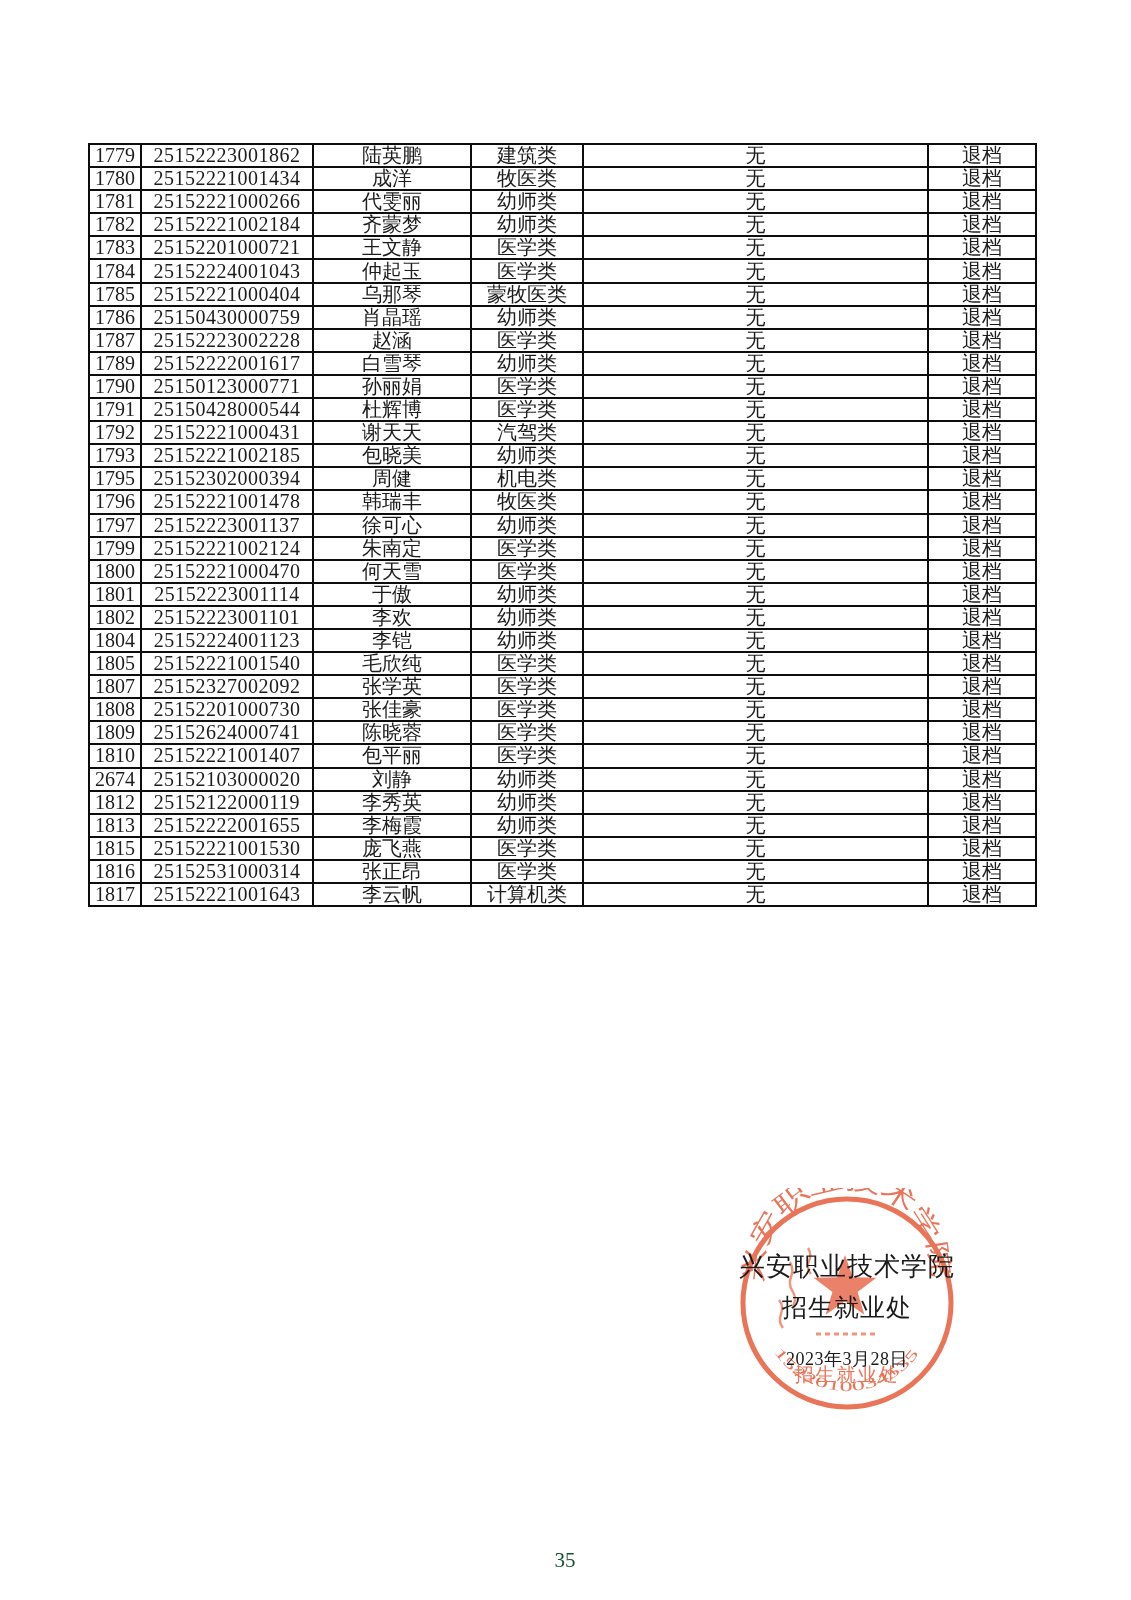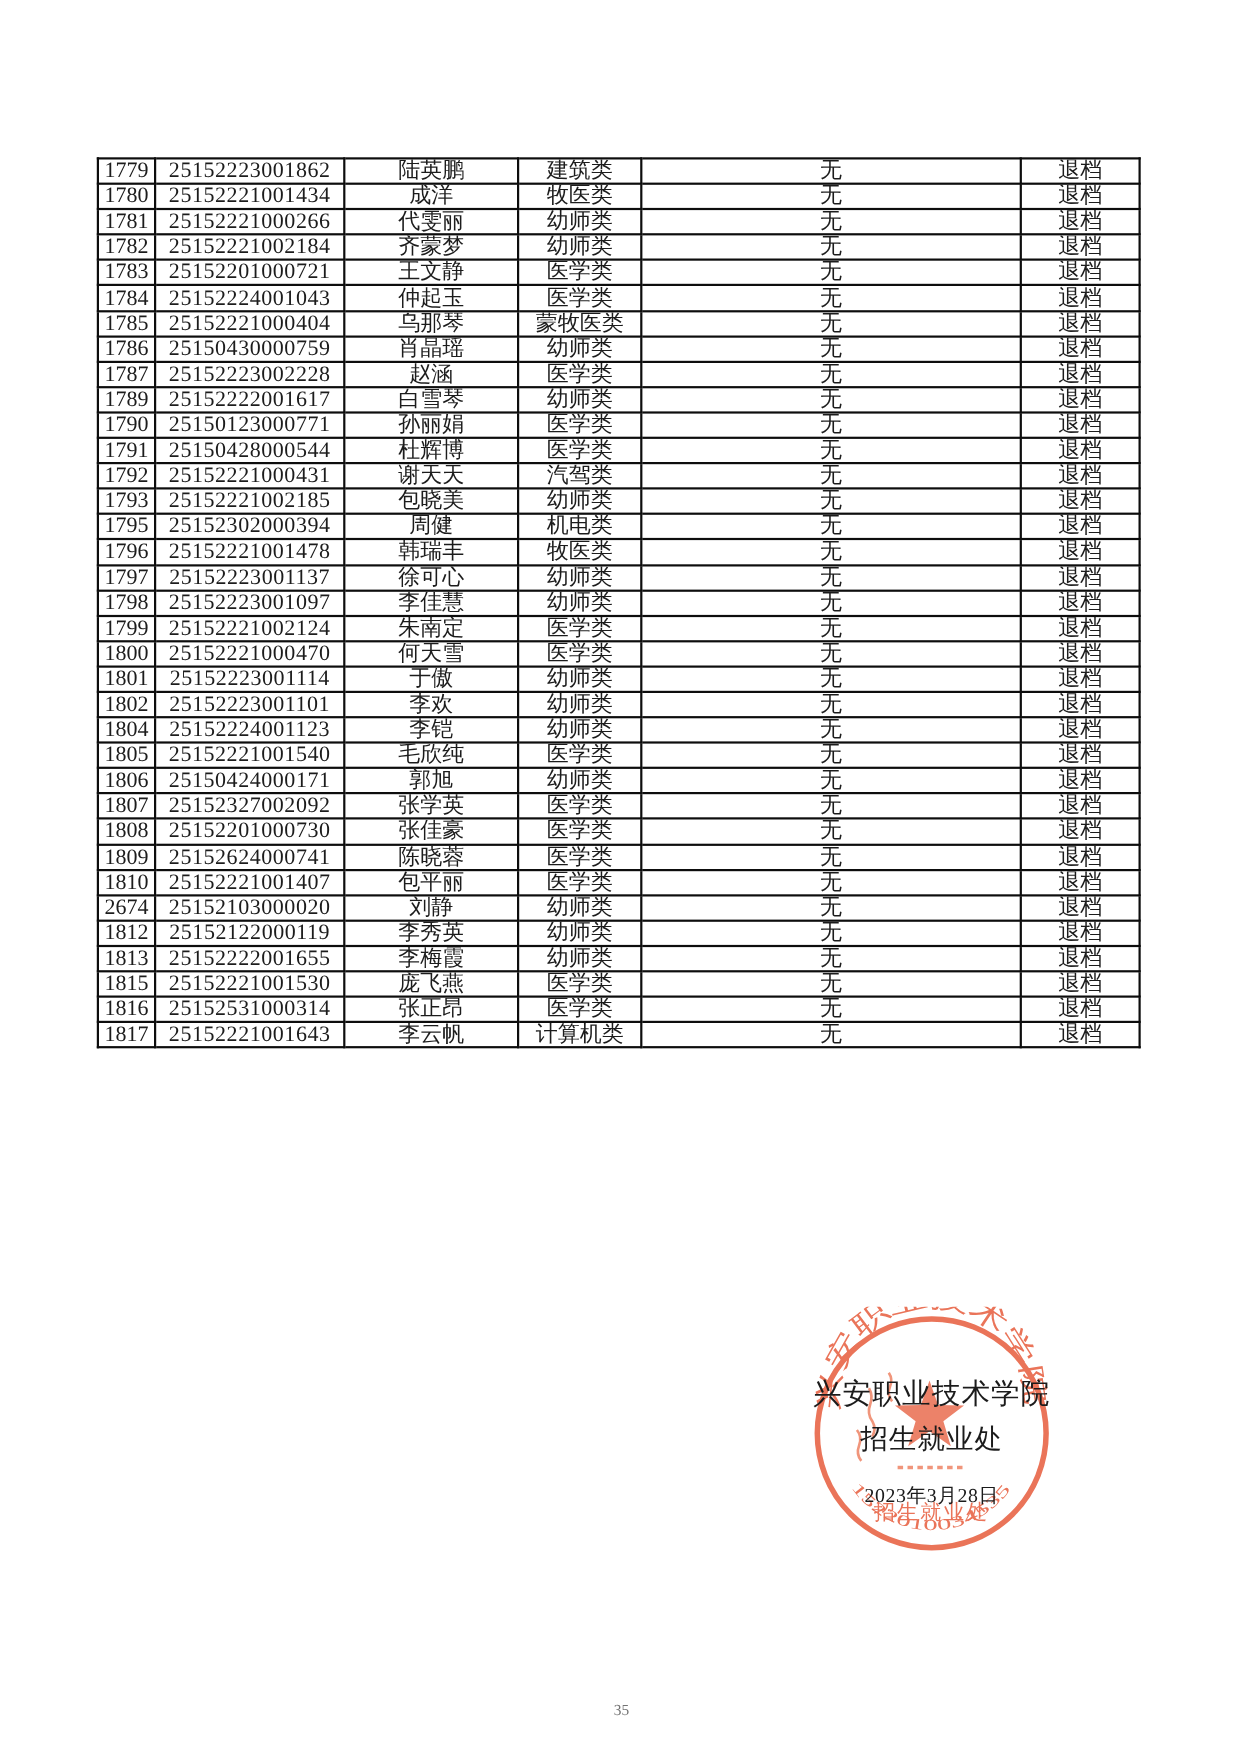--- a/index.html
+++ b/index.html
@@ -36,21 +36,21 @@
   svg.seal{position:absolute;left:732px;top:1188px;z-index:1;}
   .sig-line{
     position:absolute;left:847px;transform:translateX(-50%);
     z-index:2;color:#1b1b1b;white-space:nowrap;
   }
   .sig1{top:1249px;font-size:26px;letter-spacing:1px;}
   .sig2{top:1291px;font-size:25px;letter-spacing:1px;}
   .sig3{top:1335px;font-size:18px;letter-spacing:0.5px;margin-top:12px;}
   .page-number{
     position:absolute;left:565px;top:1548px;transform:translateX(-50%);
-    font-size:14px;color:#737373;z-index:2;
+    font-size:21px;color:#14532d;z-index:2;
   }
 </style>
 </head>
 <body>
 
 <div class="page">
 
   <table class="results-table">
     <colgroup>
       <col style="width:52px">
@@ -191,28 +191,20 @@
         </tr>
         <tr>
           <td class="c-no">1797</td>
           <td class="c-id">25152223001137</td>
           <td class="c-name">徐可心</td>
           <td class="c-cat">幼师类</td>
           <td class="c-remark">无</td>
           <td class="c-status">退档</td>
         </tr>
         <tr>
-          <td class="c-no">1798</td>
-          <td class="c-id">25152223001097</td>
-          <td class="c-name">李佳慧</td>
-          <td class="c-cat">幼师类</td>
-          <td class="c-remark">无</td>
-          <td class="c-status">退档</td>
-        </tr>
-        <tr>
           <td class="c-no">1799</td>
           <td class="c-id">25152221002124</td>
           <td class="c-name">朱南定</td>
           <td class="c-cat">医学类</td>
           <td class="c-remark">无</td>
           <td class="c-status">退档</td>
         </tr>
         <tr>
           <td class="c-no">1800</td>
           <td class="c-id">25152221000470</td>
@@ -243,28 +235,20 @@
           <td class="c-name">李铠</td>
           <td class="c-cat">幼师类</td>
           <td class="c-remark">无</td>
           <td class="c-status">退档</td>
         </tr>
         <tr>
           <td class="c-no">1805</td>
           <td class="c-id">25152221001540</td>
           <td class="c-name">毛欣纯</td>
           <td class="c-cat">医学类</td>
-          <td class="c-remark">无</td>
-          <td class="c-status">退档</td>
-        </tr>
-        <tr>
-          <td class="c-no">1806</td>
-          <td class="c-id">25150424000171</td>
-          <td class="c-name">郭旭</td>
-          <td class="c-cat">幼师类</td>
           <td class="c-remark">无</td>
           <td class="c-status">退档</td>
         </tr>
         <tr>
           <td class="c-no">1807</td>
           <td class="c-id">25152327002092</td>
           <td class="c-name">张学英</td>
           <td class="c-cat">医学类</td>
           <td class="c-remark">无</td>
           <td class="c-status">退档</td>

